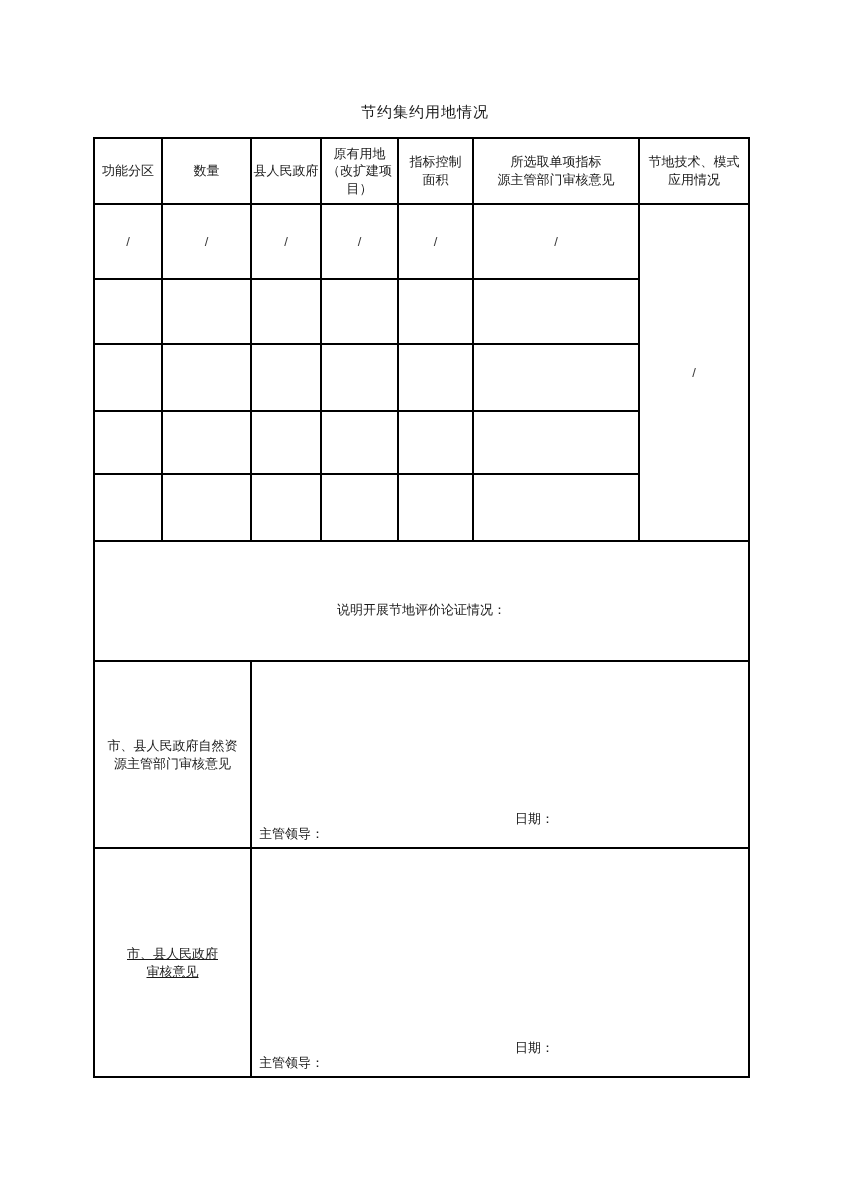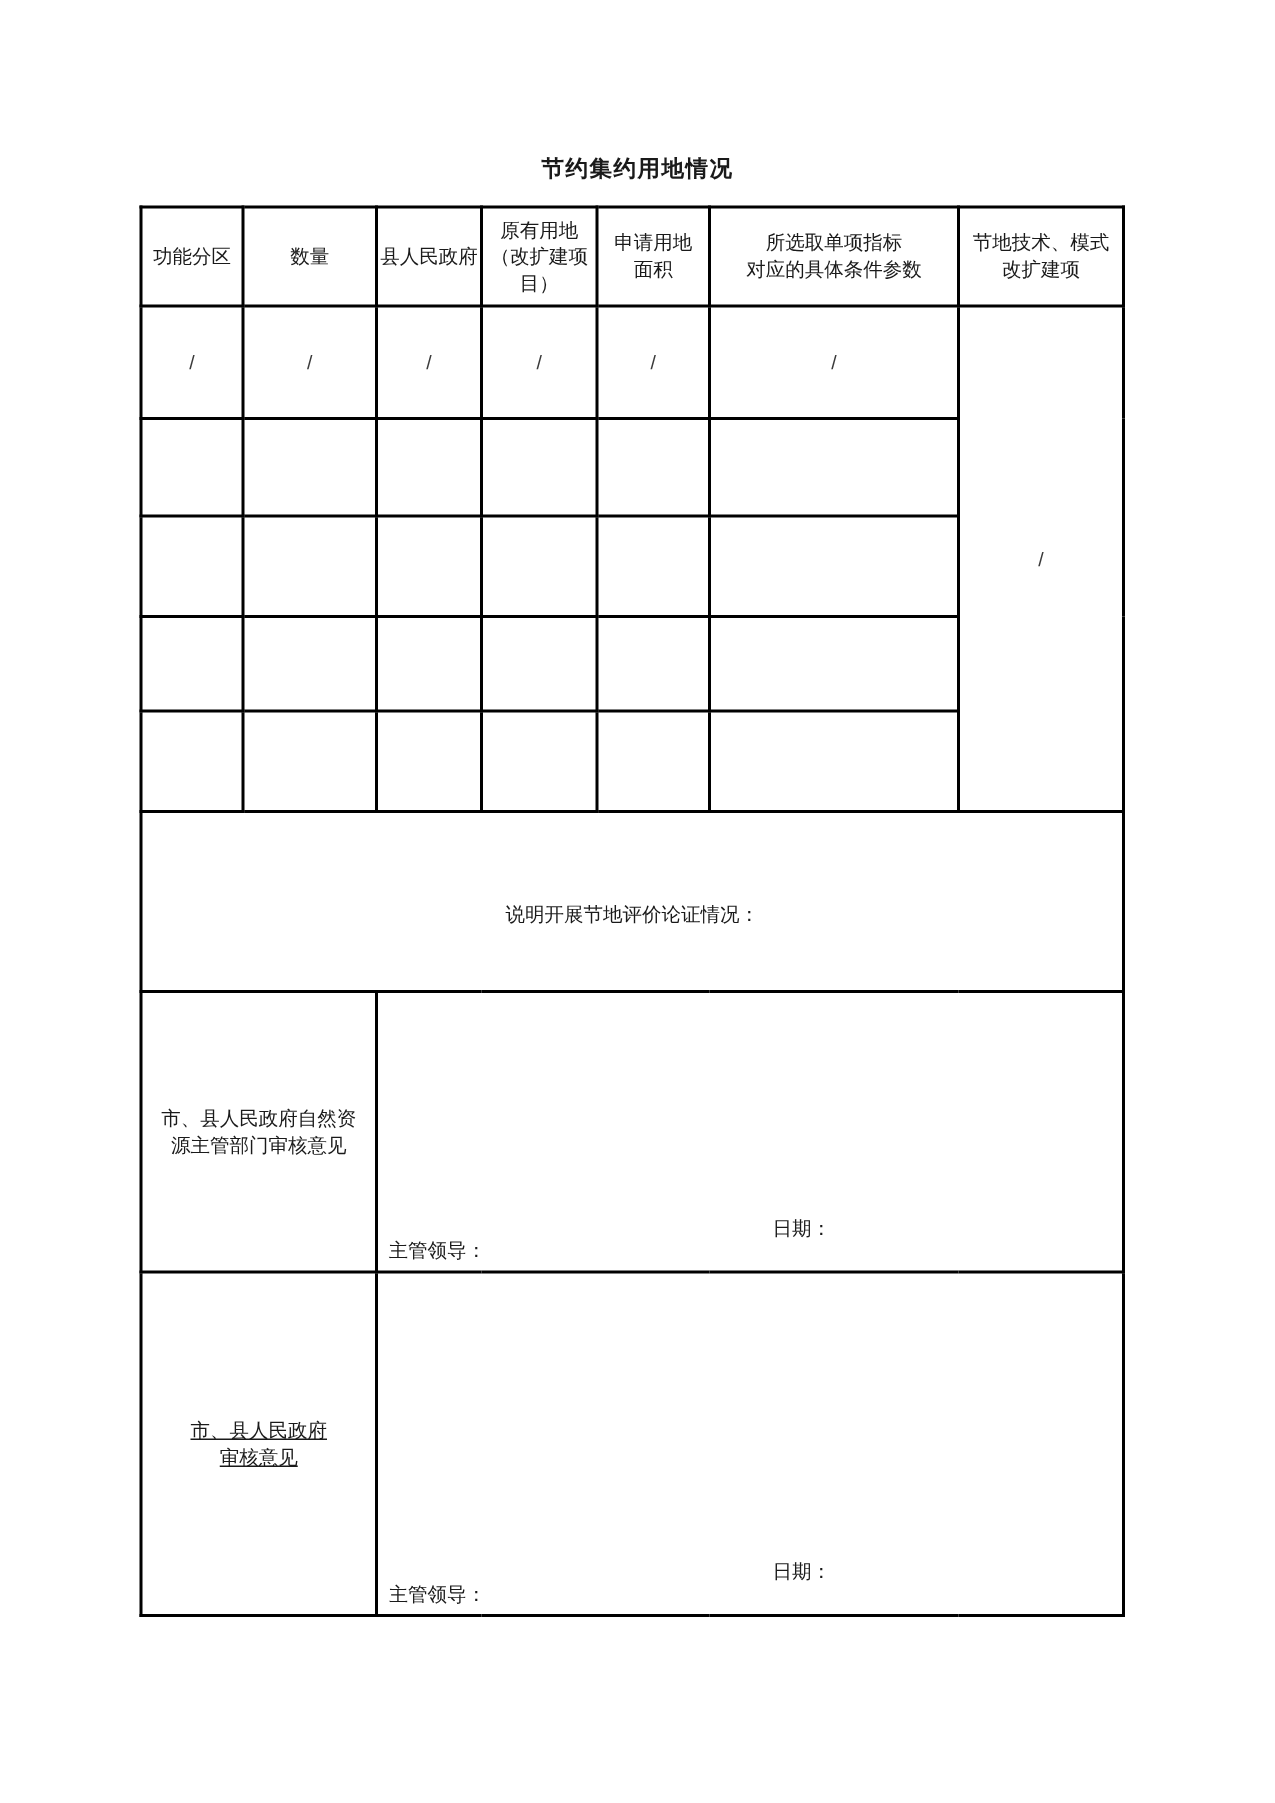--- a/index.html
+++ b/index.html
@@ -13,21 +13,21 @@
     color: #1a1a1a;
     overflow: hidden;
   }
   .doc-title {
     position: absolute;
     top: 103px;
     left: 0;
     width: 100%;
     text-align: center;
     font-size: 15px;
-    font-weight: bold;
+    font-weight: normal;
     letter-spacing: 1px;
   }
   table.form {
     position: absolute;
     left: 93px;
     top: 137px;
     width: 655px;
     border-collapse: collapse;
     table-layout: fixed;
   }
@@ -97,26 +97,26 @@
     </colgroup>
 
     <tbody>
         <tr class="header-row">
       <th>功能分区</th>
       <th>数量</th>
       <th>县人民政府</th>
       <th>原有用地
 （改扩建项
 目）</th>
-      <th>申请用地
+      <th>指标控制
 面积</th>
       <th>所选取单项指标
-对应的具体条件参数</th>
+源主管部门审核意见</th>
       <th>节地技术、模式
-改扩建项</th>
+应用情况</th>
     </tr>
 
     <tr class="data-row-0">
       <td class="slash-cell">/</td>
       <td class="slash-cell">/</td>
       <td class="slash-cell">/</td>
       <td class="slash-cell">/</td>
       <td class="slash-cell">/</td>
       <td class="slash-cell">/</td>
       <td class="tech-cell" rowspan="5">/</td>

